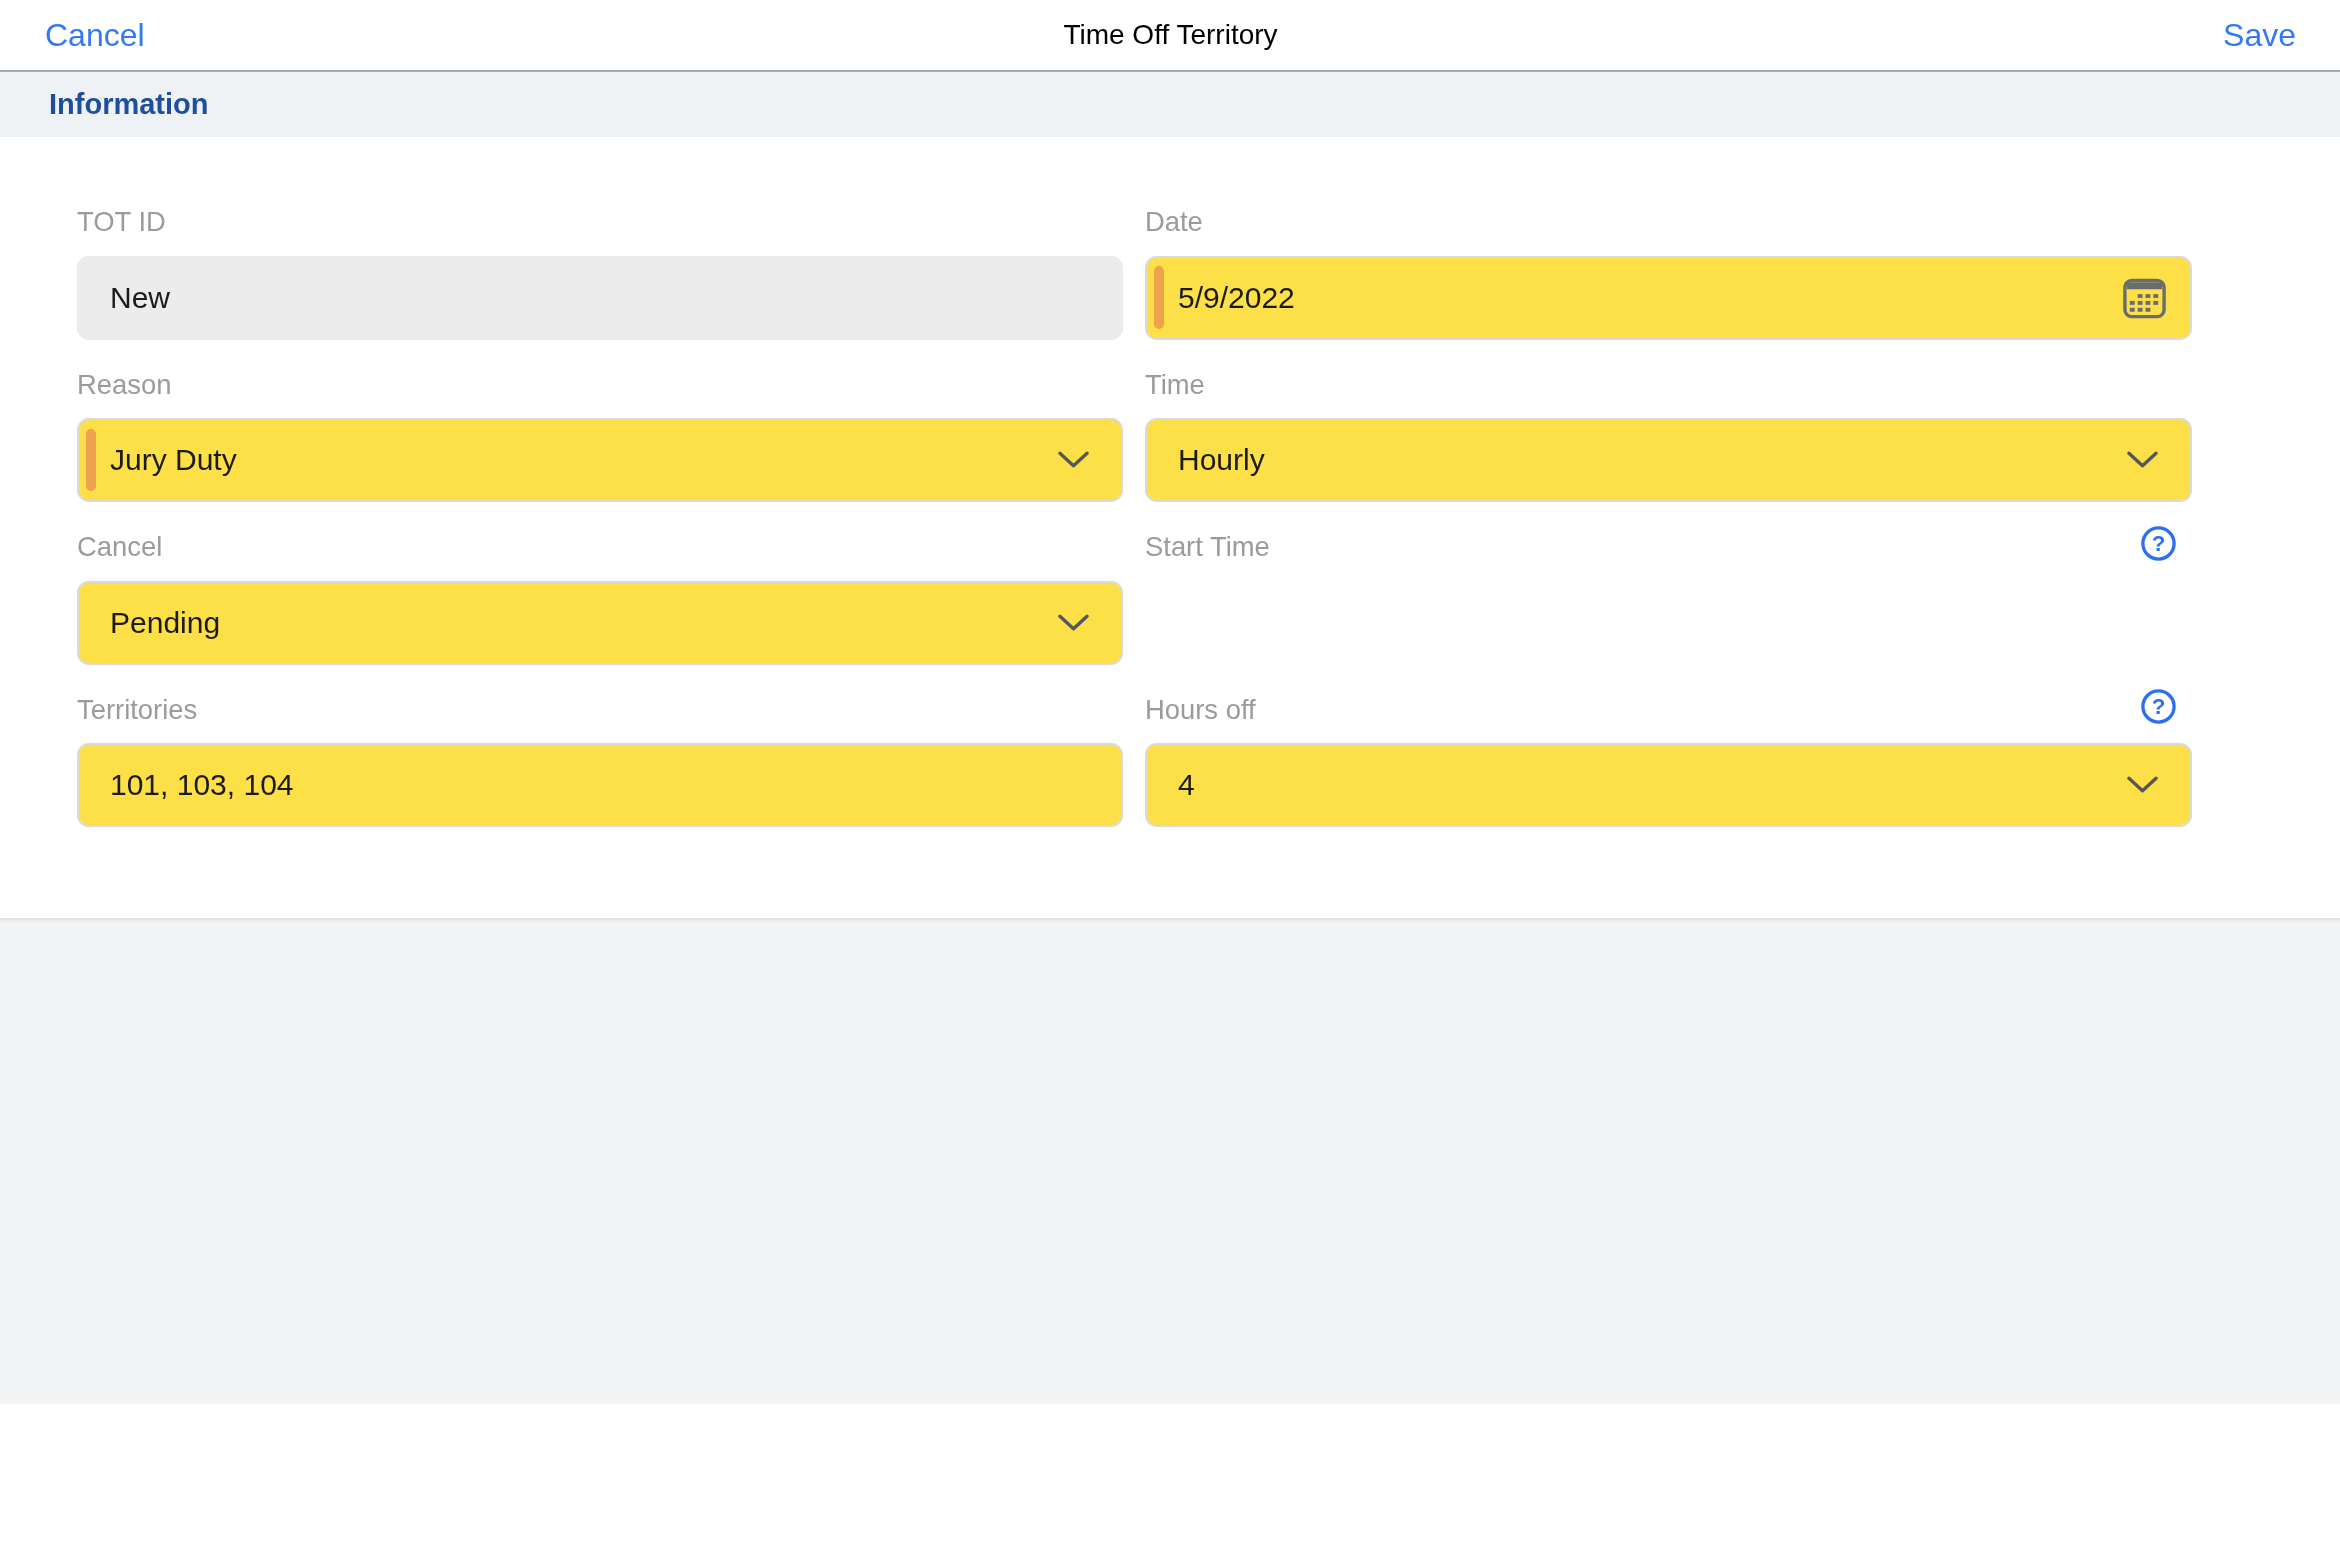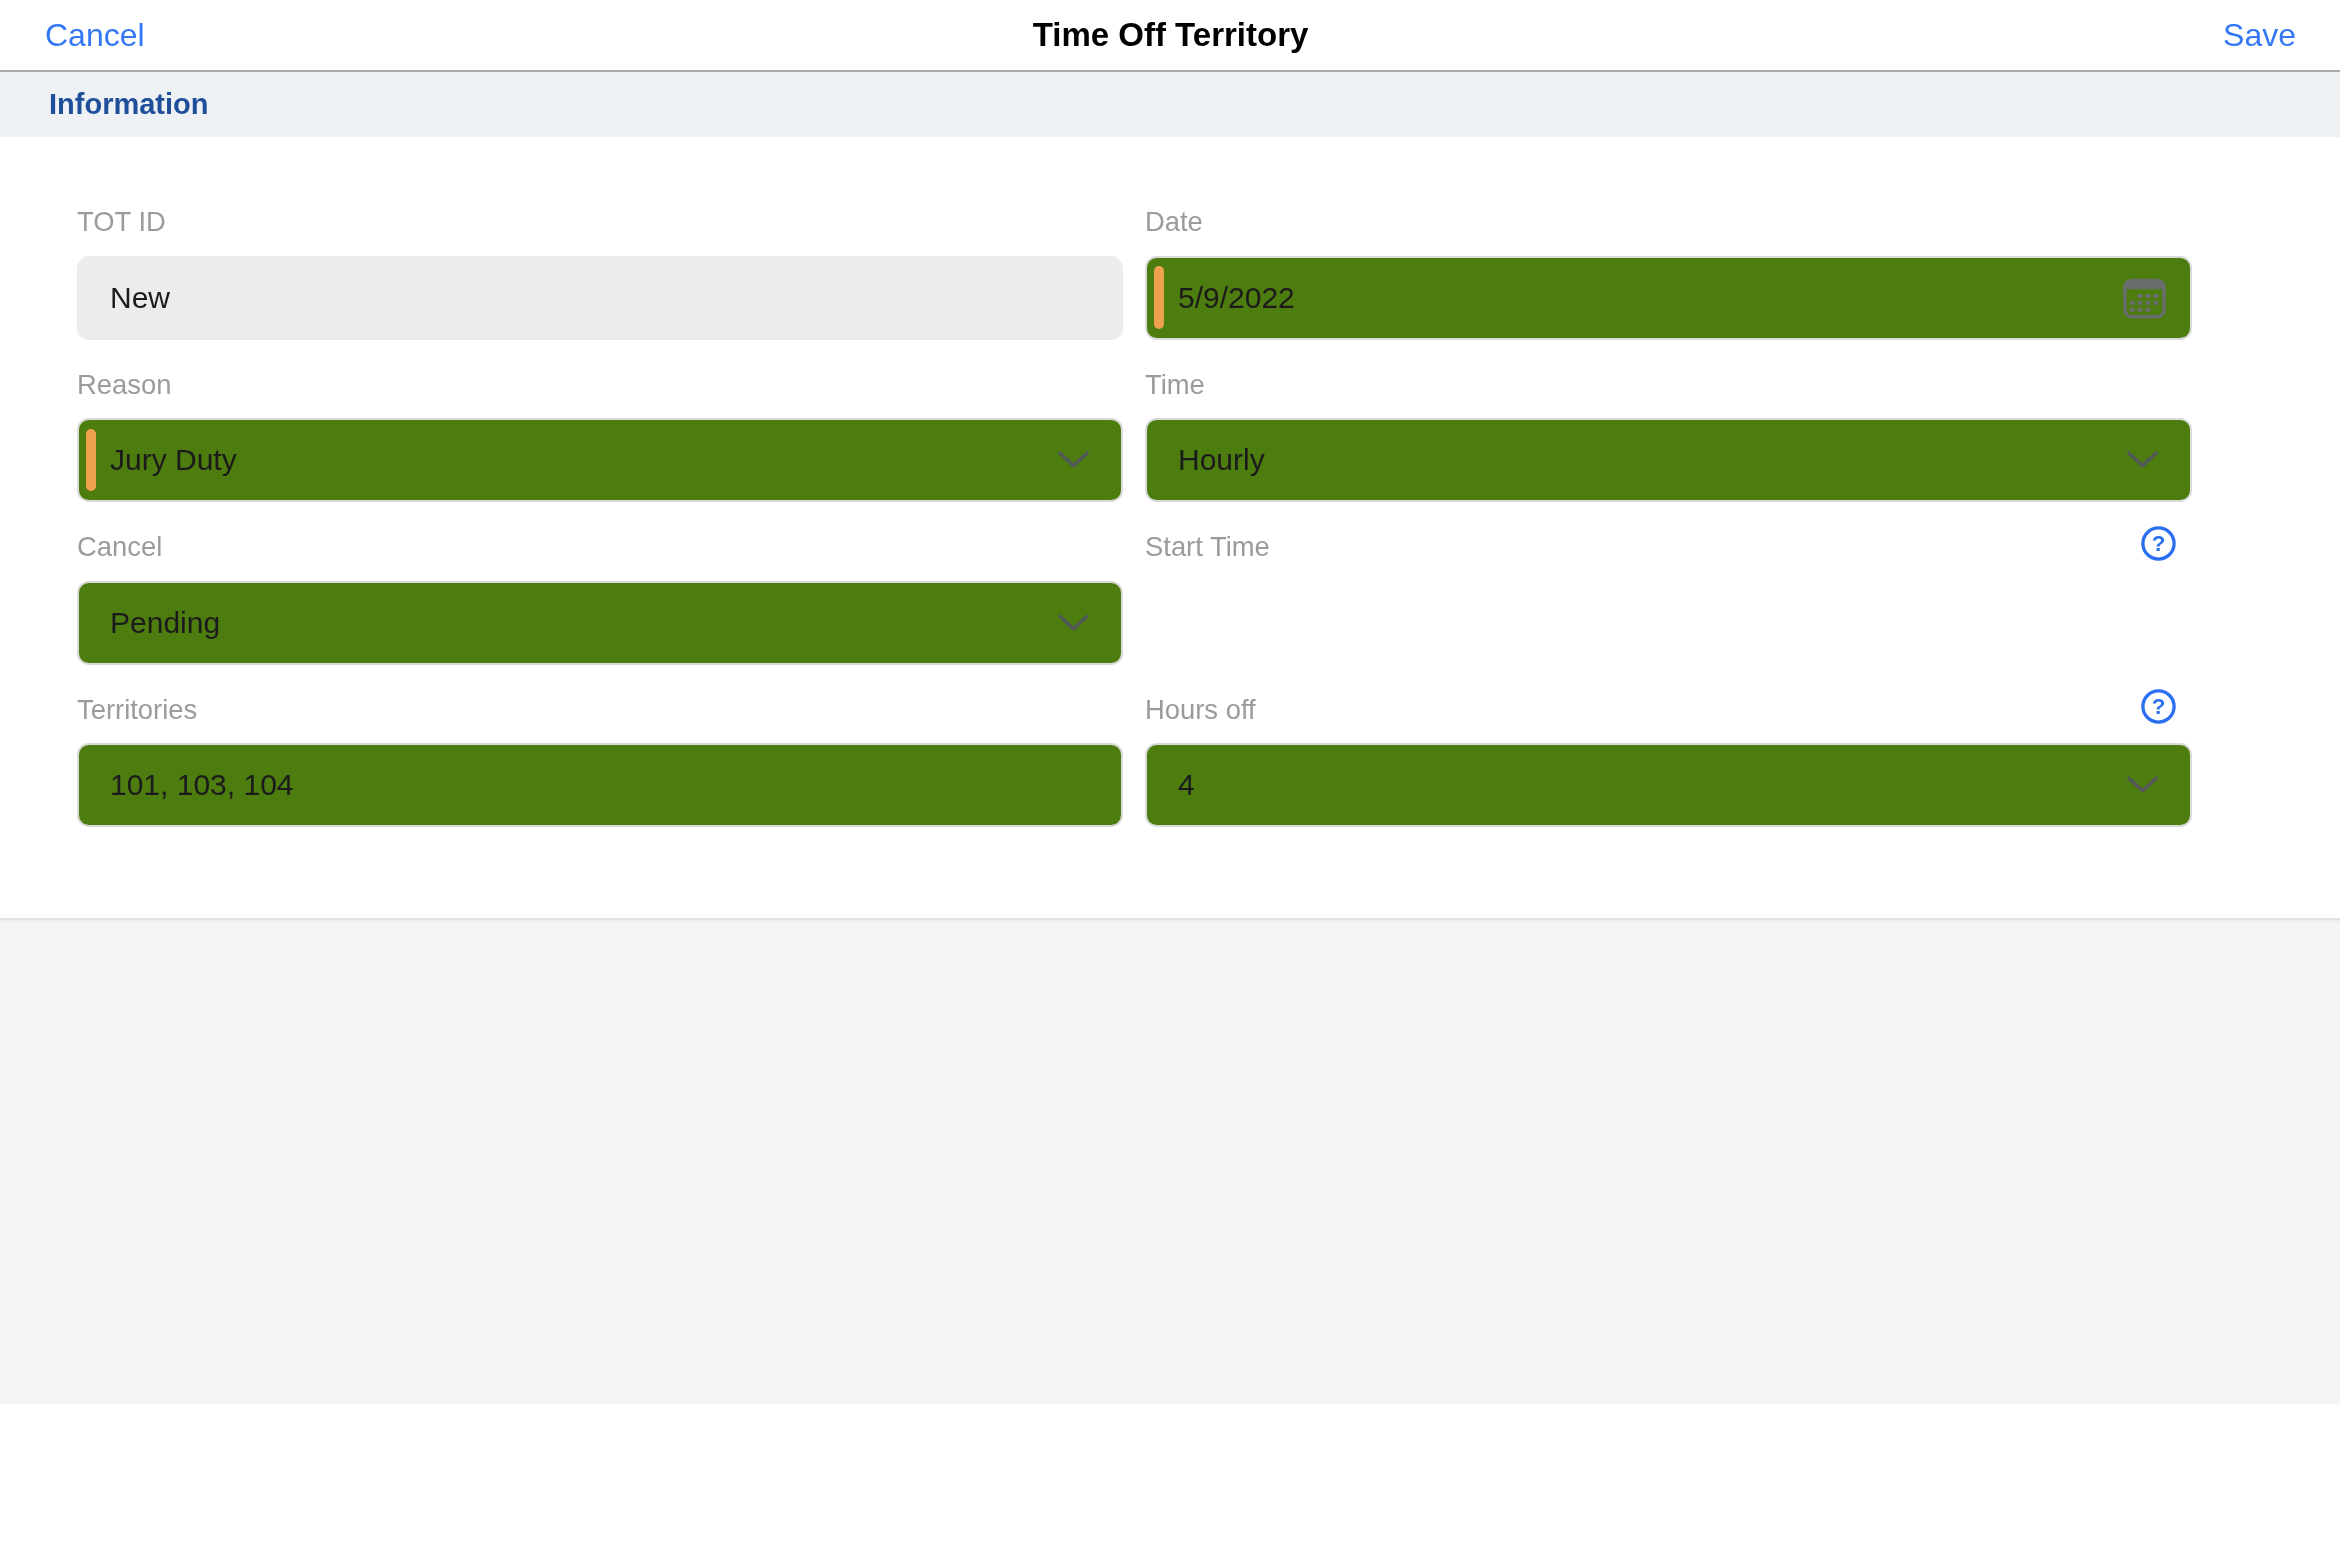--- a/index.html
+++ b/index.html
@@ -35,22 +35,22 @@
     font-family: inherit;
     font-size: 32px;
     color: #3478f6;
     cursor: pointer;
   }
   .nav-title {
     position: absolute;
     left: 50%;
     top: 50%;
     transform: translate(-50%, -50%);
-    font-size: 33px;
-    font-weight: bold;
+    font-size: 28px;
+    font-weight: normal;
     color: #000000;
     white-space: nowrap;
   }
 
   
   .section-header {
     height: 65px;
     background: #eff2f5;
     display: flex;
     align-items: center;
@@ -95,21 +95,21 @@
     width: 39px;
     height: 39px;
     cursor: pointer;
     align-self: flex-start;
   }
   .field {
     position: relative;
     height: 84px;
     border: 2px solid #dadada;
     border-radius: 11.8px;
-    background: #4d7c0f;
+    background: #fde047;
     display: flex;
     align-items: center;
     padding: 0 88px 0 31px;
     box-sizing: border-box;
   }
   .field.readonly {
     background: #ececec;
     border-color: #ececec;
     padding-right: 31px;
     align-items: center;

